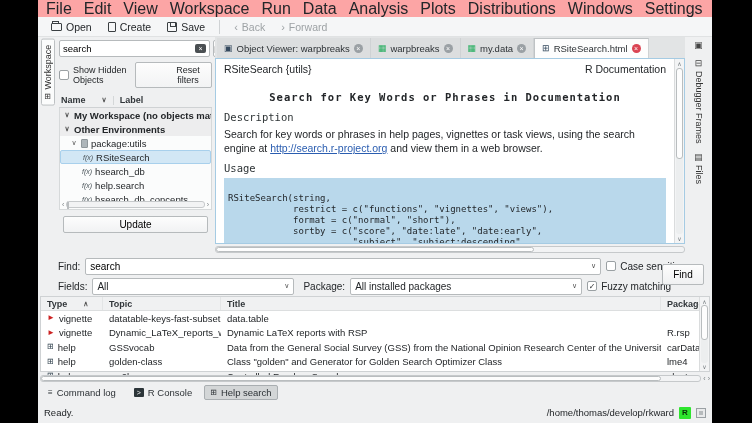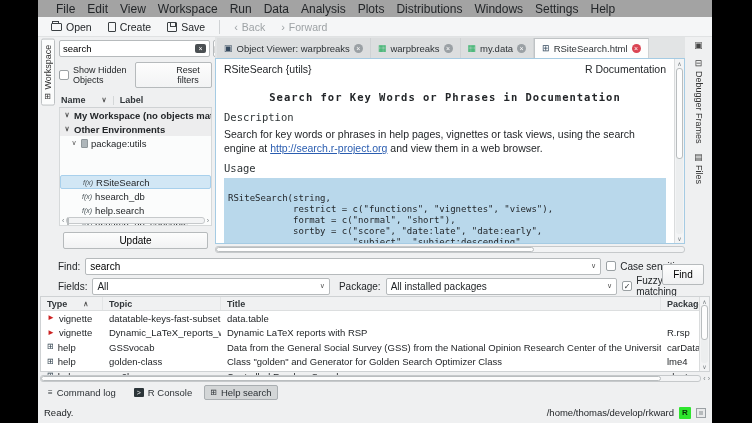--- a/index.html
+++ b/index.html
@@ -3,22 +3,22 @@
 <meta charset="utf-8">
 <style>
   * { margin:0; padding:0; box-sizing:border-box; }
   html,body { width:752px; height:423px; overflow:hidden; background:#000; }
   .stage { position:relative; width:752px; height:423px; background:#000;
            font-family:"Liberation Sans",sans-serif; color:#232629; }
   .app { position:absolute; left:38px; top:0; width:674px; height:423px;
          background:#eff0f1; overflow:hidden; }
 
   
-  .menubar { height:17px; display:flex; align-items:center; padding-left:12px;
-             background:#a3a3a3; font-size:12px; }
+  .menubar { height:17px; display:flex; align-items:center; padding-left:2px;
+             background:#fca5a5; font-size:16px; }
   .menu-item { padding:1px 6px; cursor:default; }
 
   
   .toolbar { height:20px; display:flex; align-items:center; gap:2px;
              padding-left:6px; background:#f5f6f7; border-bottom:1px solid #e0e2e3;
              font-size:10.5px; }
   .tbtn { display:flex; align-items:center; gap:4px; border:none; background:transparent;
           font:inherit; color:#232629; padding:2px 7px; }
   .tbtn.disabled { color:#9da2a5; }
   .tsep { width:1px; height:14px; background:#cfd2d4; margin:0 5px; }
@@ -57,28 +57,28 @@
   .col-head .chev { font-size:7px; color:#555; margin-left:14px; }
   .col-head .csep { width:1px; height:9px; background:#d4d7d8; margin:0 4px; }
 
   .tree { flex:1; background:#fbfcfc; border:1px solid #d6d9da; border-top:none;
           overflow:hidden; position:relative; font-size:9.5px; }
   .trow { display:flex; align-items:center; height:14px; white-space:nowrap; overflow:hidden; gap:3px; }
   .trow .exp { font-size:7px; color:#555; width:8px; text-align:center; flex:none; }
   .trow.lvl0 { font-weight:bold; padding-left:3px; background:#ededee; }
   .trow.lvl1 { padding-left:10px; }
   .trow.lvl2 { padding-left:22px; }
-  .trow.sel { background:#d2e7f5; border:1px solid #a8d0ec; border-radius:2px;margin-top:25px; }
+  .trow.sel { background:#d2e7f5; border:1px solid #a8d0ec; border-radius:2px; }
   .pkg-ic { width:7px; height:9px; background:#aeb6ba; border:1px solid #8f979b; border-radius:1px; flex:none; }
   .fx-ic { font-size:7px; color:#4a5459; font-style:italic; flex:none; }
   .mini-hscroll { position:absolute; bottom:1px; left:2px; right:2px; height:8px;
                   display:flex; align-items:center; gap:2px; color:#7a8084; font-size:7px; }
   .mini-hscroll .track { flex:1; height:7px; border:1px solid #c6c9cb; border-radius:3px; background:#f2f3f4; }
   .mini-hscroll .thumb { width:45%; height:100%; background:#fdfdfd; border-radius:3px; border:1px solid #b9bdbf; }
-  .update-btn { margin:6px 4px 4px 4px; height:17px; border:1px solid #b6babc; border-radius:2px;
+  .update-btn { margin:6px 4px 20px 4px; height:17px; border:1px solid #b6babc; border-radius:2px;
                 background:linear-gradient(#fdfdfd,#f1f2f3); font:10px "Liberation Sans",sans-serif; }
 
   
   .center { flex:1; display:flex; flex-direction:column; min-width:0; }
   .tabbar { height:21px; display:flex; align-items:flex-end; background:#e2e4e5; padding-left:2px; }
   .tab { display:flex; align-items:center; gap:4px; font-size:9.5px; color:#2d3236;
          padding:3px 7px; height:20px; border-right:1px solid #cfd2d4; background:#dcdedf; }
   .tab.active { background:#fdfdfd; border-top:1px solid #bfc3c5; border-left:1px solid #bfc3c5; }
   .tab .ticon { font-size:9px; line-height:9px; }
   .ticon.green { color:#27ae60; }
@@ -115,21 +115,21 @@
 
   
   .findbar { position:absolute; top:253px; left:16px; right:0; height:42px; padding:4px 6px 2px 4px; }
   .frow { display:flex; align-items:center; gap:5px; height:18px; margin-bottom:2px; font-size:10px; }
   .flabel { color:#232629; }
   .combo { display:flex; align-items:center; background:#fff; border:1px solid #b6babc;
            border-radius:2px; height:17px; padding:0 4px; font-size:10px; }
   .combo .cval { flex:1; overflow:hidden; white-space:nowrap; }
   .combo .chev { font-size:7px; color:#555; margin-left:4px; }
   .find-combo { width:516px; }
-  .fields-combo { width:238px; }
+  .fields-combo { width:202px; }
   .pkg-combo { width:232px; }
   .cb-wrap { display:flex; align-items:center; gap:4px; font-size:10px; }
   .find-btn { position:absolute; right:8px; top:11px; width:42px; height:21px;
               border:1px solid #b6babc; border-radius:2px;
               background:linear-gradient(#fdfdfd,#f0f1f2); font:10px "Liberation Sans",sans-serif; }
 
   
   .results { position:absolute; top:296px; left:2px; right:2px; height:76px;
              background:#fff; border:1px solid #cfd2d4; display:flex; }
   .tbl { flex:1; min-width:0; }

